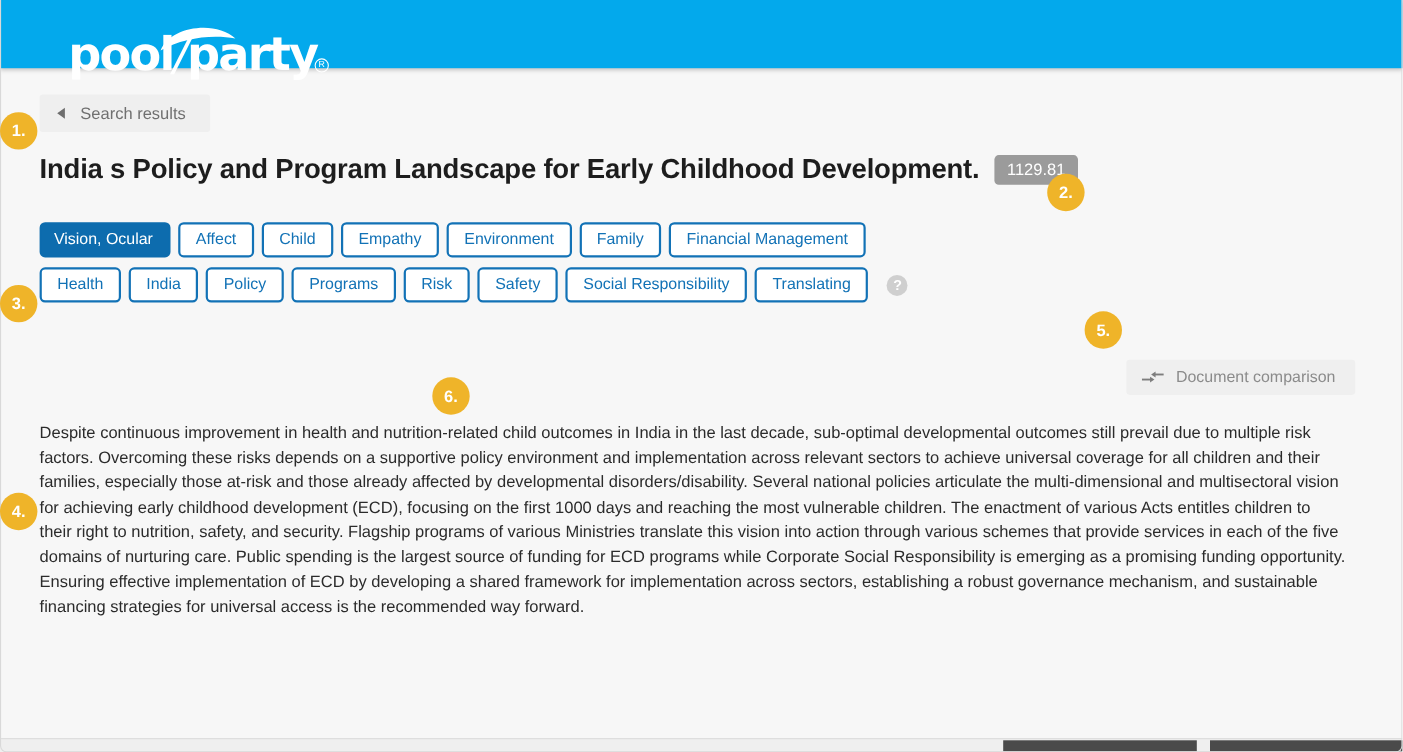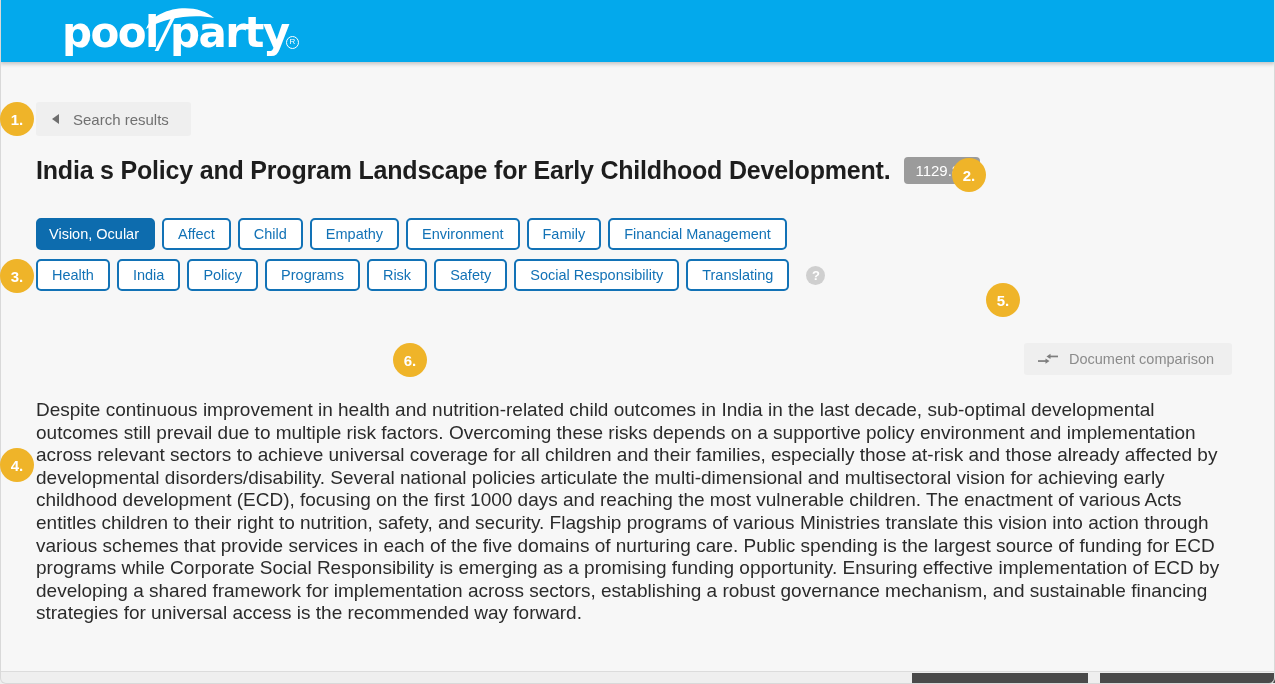--- a/index.html
+++ b/index.html
@@ -31,21 +31,21 @@
     left: 0; top: 0;
     width: 1275px;
     height: 62px;
     background: #03a9ec;
     box-shadow: 0 2px 4px rgba(0,0,0,0.22);
     z-index: 5;
   }
   .logo {
     position: absolute;
     left: 62px;
-    top: 5px;
+    top: 22px;
     height: 50px;
     width: 200px;
   }
   .logo-text {
     position: absolute;
     left: 0;
     top: 6px;
     color: #ffffff;
     font-size: 42px;
     font-weight: bold;
@@ -81,21 +81,21 @@
     width: 72px;
     height: 26px;
     overflow: hidden;
   }
   .logo-umbrella svg { display: block; }
 
   
   .canvas {
     position: absolute;
     left: 0;
-    top: 62px;
+    top: 46px;
     width: 1275px;
     height: 610px;
     background: #f7f7f7;
   }
 
   
   .back-btn {
     position: absolute;
     left: 36px;
     top: 40px;
@@ -215,21 +215,21 @@
     text-align: right;
   }
 
   
   .abstract {
     position: absolute;
     left: 36px;
     top: 337px;
     width: 1188px;
     color: #2b2b2b;
-    font-size: 19px;
+    font-size: 15px;
     line-height: 22.6px;
     text-align: left;
   }
 
   
   .anno {
     position: absolute;
     background: #efb429;
     color: #ffffff;
     border-radius: 50%;

